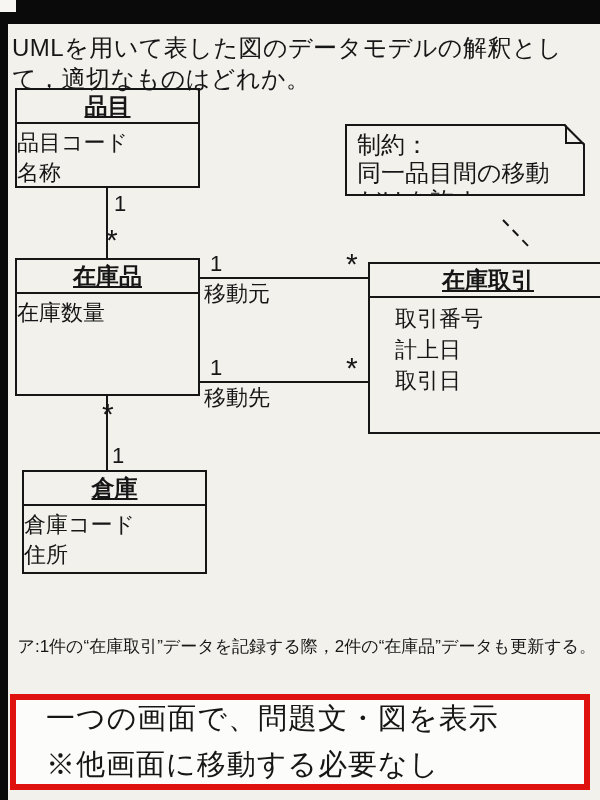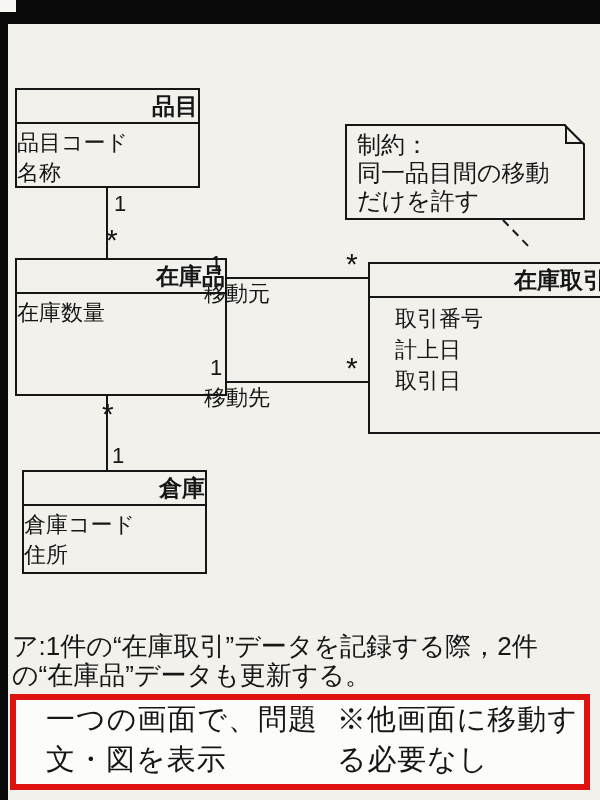--- a/index.html
+++ b/index.html
@@ -12,72 +12,73 @@
   .paper { position:absolute; left:8px; top:24px; width:592px; height:776px;
            background:#f2f1ec; color:#161616; }
 
   .question { position:absolute; left:4px; top:8px; width:580px;
               font-size:24px; line-height:31px; letter-spacing:0.5px; z-index:3; }
 
   .connectors { position:absolute; left:0; top:0; z-index:1; }
 
   .uml-class { position:absolute; border:2px solid #161616; background:#f2f1ec;
                z-index:2; display:flex; flex-direction:column; }
-  .uml-class .title { flex:0 0 34px; border-bottom:2px solid #161616; text-align:right;
-                      font-size:23px; font-weight:600; line-height:32px; }
+  .uml-class .title { flex:0 0 34px; border-bottom:2px solid #161616; text-align:center;
+                      font-size:23px; font-weight:600; line-height:32px;text-decoration:underline; }
   .uml-class .attrs { flex:1; padding:4px 0 6px; font-size:22px; line-height:30px; }
 
   .uml-note { position:absolute; z-index:2; }
   .note-outer { position:absolute; inset:0; background:#161616;
                 clip-path:polygon(0 0, calc(100% - 20px) 0, 100% 20px, 100% 100%, 0 100%); }
   .note-inner { position:absolute; inset:2px; background:#f2f1ec;
                 clip-path:polygon(0 0, calc(100% - 19px) 0, 100% 19px, 100% 100%, 0 100%);
                 padding:5px 10px; font-size:24px; line-height:28px; }
   .note-fold { position:absolute; top:0; right:0; width:20px; height:20px;
                border-left:2px solid #161616; border-bottom:2px solid #161616;
                clip-path:polygon(0 0, 0 100%, 100% 100%); }
 
   .mult { position:absolute; z-index:3; font-size:22px; line-height:24px; }
   .star { font-size:30px; line-height:24px; }
   .assoc-label { position:absolute; z-index:3; font-size:22px; line-height:24px; }
 
   .answer { position:absolute; left:4px; top:608px; width:584px;
-            font-size:26px; line-height:29px; z-index:3; }
+            font-size:17px; line-height:29px; z-index:3;text-align:right; }
 
   .callout { position:absolute; left:2px; top:670px; width:580px; height:96px;
              border:6px solid #de1310; background:#fcfcfa; z-index:4;
-             display:flex; justify-content:center;
+             display:flex; flex-direction:column; justify-content:center;
              gap:6px; padding-left:30px; }
   .callout .line { font-size:29px; letter-spacing:1px; }
 </style>
 </head>
 <body>
 
 <div class="screen">
 
   <div class="paper">
 
+    <p class="question">UMLを用いて表した図のデータモデルの解釈として，適切なものはどれか。</p>
 
     <svg class="connectors" width="592" height="776" viewBox="0 0 592 776">
       <line x1="99" y1="164" x2="99" y2="234" stroke="#161616" stroke-width="2"></line>
       <line x1="99" y1="372" x2="99" y2="446" stroke="#161616" stroke-width="2"></line>
       <line x1="192" y1="254" x2="360" y2="254" stroke="#161616" stroke-width="2"></line>
       <line x1="192" y1="358" x2="360" y2="358" stroke="#161616" stroke-width="2"></line>
       <line x1="495" y1="196" x2="524" y2="226" stroke="#161616" stroke-width="2" stroke-dasharray="8 6"></line>
     </svg>
 
     <div class="uml-class" style="left:7px; top:64px; width:185px; height:100px;">
       <div class="title">品目</div>
       <div class="attrs">
         <div>品目コード</div>
         <div>名称</div>
       </div>
     </div>
 
-    <div class="uml-class" style="left:7px; top:234px; width:212px; height:138px;">
+    <div class="uml-class" style="left:7px; top:234px; width:185px; height:138px;">
       <div class="title">在庫品</div>
       <div class="attrs">
         <div>在庫数量</div>
       </div>
     </div>
 
     <div class="uml-class" style="left:360px; top:238px; width:240px; height:172px;">
       <div class="title">在庫取引</div>
       <div class="attrs" style="line-height:31px; padding-top:5px;margin-left:25px;">
         <div>取引番号</div>
@@ -87,21 +88,21 @@
     </div>
 
     <div class="uml-class" style="left:14px; top:446px; width:185px; height:104px;">
       <div class="title">倉庫</div>
       <div class="attrs">
         <div>倉庫コード</div>
         <div>住所</div>
       </div>
     </div>
 
-    <div class="uml-note" style="left:337px; top:100px; width:240px; height:96px;padding-left:13px;">
+    <div class="uml-note" style="left:337px; top:100px; width:240px; height:72px;padding-left:13px;">
       <div class="note-outer"></div>
       <div class="note-inner">
         <div>制約：</div>
         <div>同一品目間の移動</div>
         <div>だけを許す</div>
       </div>
       <div class="note-fold"></div>
     </div>
 
     <span class="mult" style="left:106px; top:168px;">1</span>

